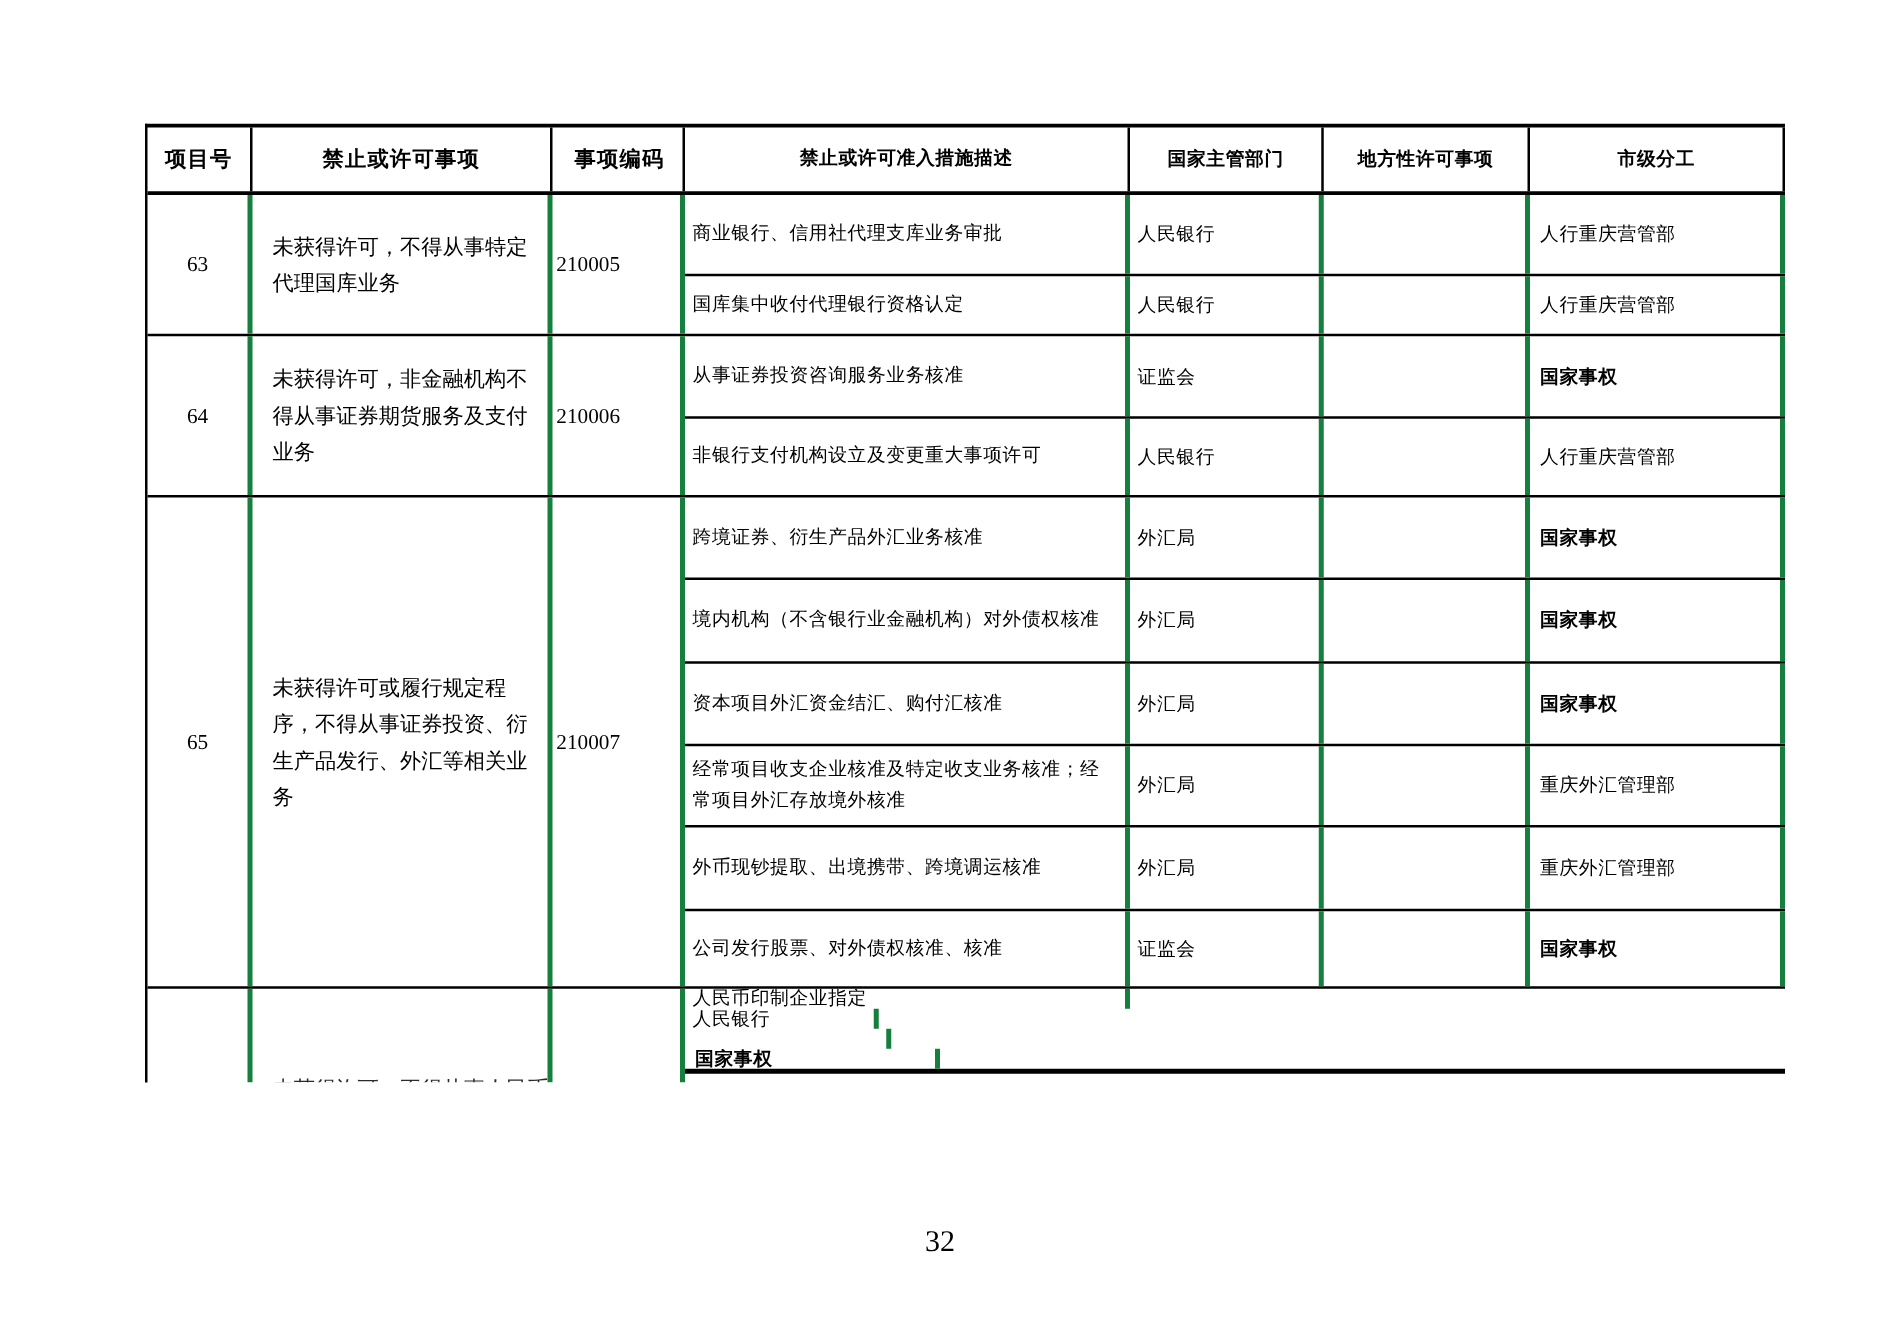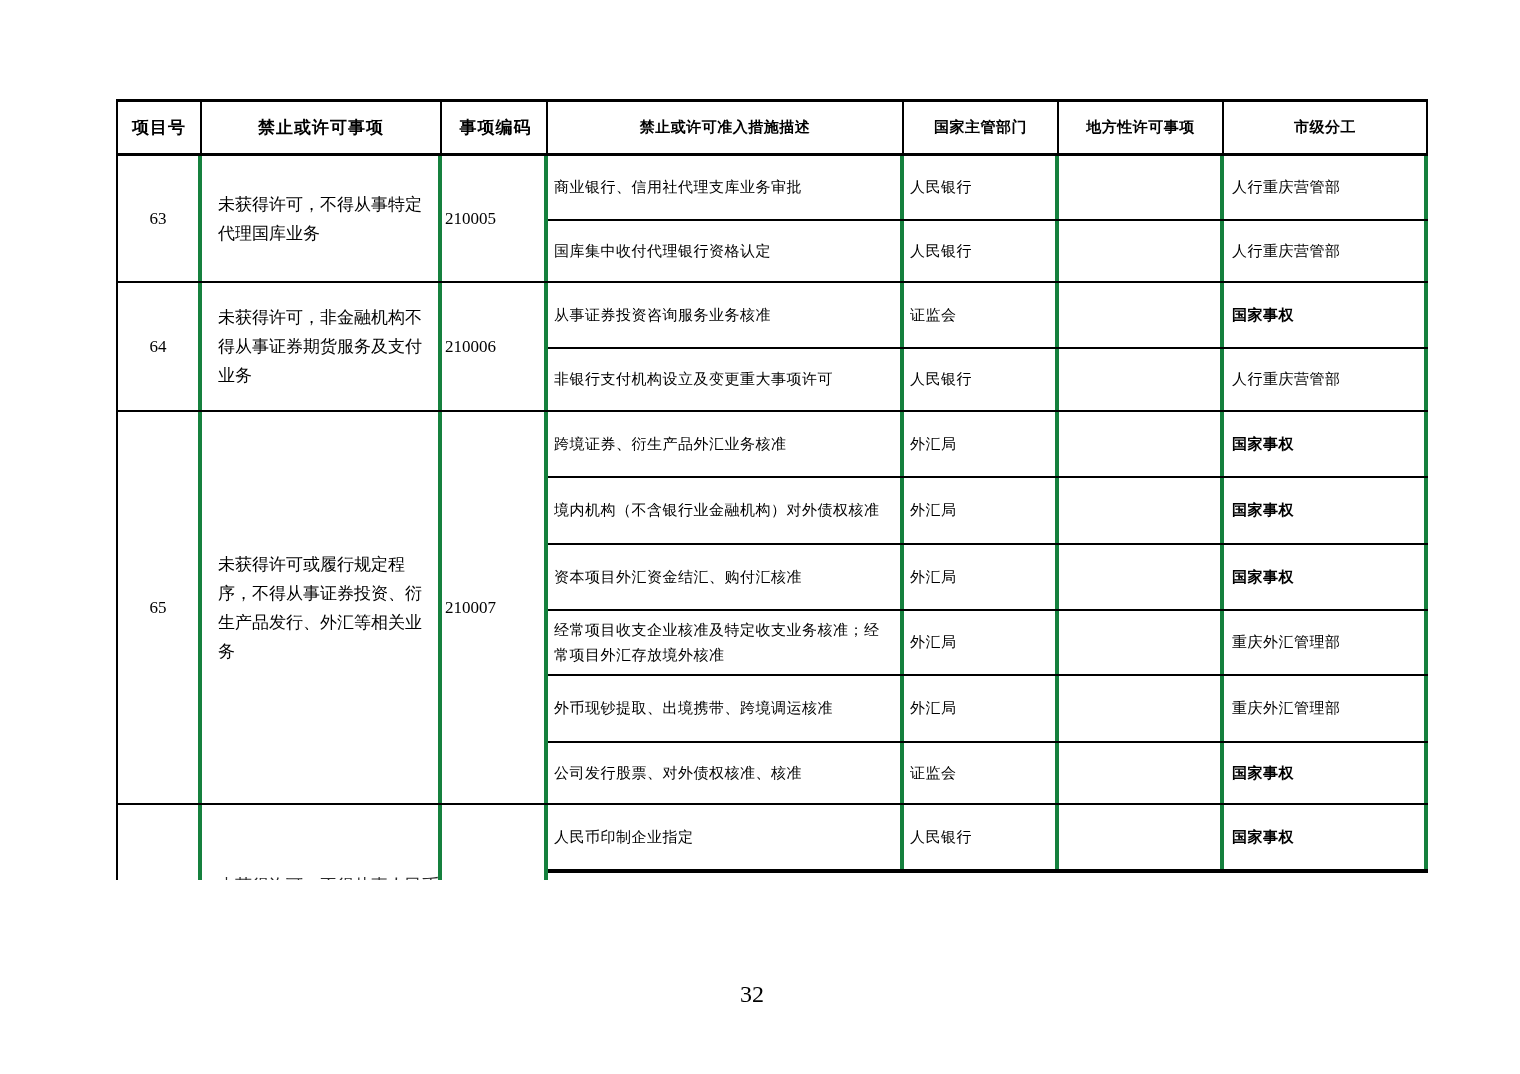--- a/index.html
+++ b/index.html
@@ -40,21 +40,21 @@
   .c2{width:240px;padding:0 16px;font-size:17px;line-height:29px;}
   .c3{width:106px;padding-left:3px;font-size:17px;}
   .c4{width:356px;padding:0 6px;font-size:15px;line-height:25px;letter-spacing:0.5px;}
   .c5{width:155px;padding:0 6px;font-size:15px;letter-spacing:0.5px;}
   .c6{width:165px;padding:0 18px;font-size:15px;letter-spacing:0.5px;}
   .c7{width:204px;padding:0 8px;font-size:15px;letter-spacing:0.5px;}
   .rblock{display:flex;flex-direction:column;width:880px;}
   .srow{display:flex;border-bottom:2px solid #000;}
   .srow:last-child{border-bottom:none;}
   .srow .cell{height:100%;}
-  .srow.thickend{border-bottom:4px solid #000;}
+  .srow.thickend{border-bottom:4px solid #000;flex-direction:column;}
   .boldcity{
     font-family:"Liberation Sans","DejaVu Sans",sans-serif;
     font-weight:700;letter-spacing:0.5px;
   }
   .rel{position:relative;}
   .clip-text{
     position:absolute;top:66px;left:16px;width:206px;
     font-size:17px;line-height:29px;white-space:nowrap;color:#2a2a2a;
   }
   .page-number{
@@ -80,21 +80,21 @@
         <div class="cell c1">63</div>
         <div class="cell c2">未获得许可，不得从事特定代理国库业务</div>
         <div class="cell c3">210005</div>
         <div class="rblock">
           <div class="srow" style="height: 63px;">
             <div class="cell c4">商业银行、信用社代理支库业务审批</div>
             <div class="cell c5">人民银行</div>
             <div class="cell c6"></div>
             <div class="cell c7">人行重庆营管部</div>
           </div>
-          <div class="srow" style="height: 60px;">
+          <div class="srow" style="height: 46px;">
             <div class="cell c4">国库集中收付代理银行资格认定</div>
             <div class="cell c5">人民银行</div>
             <div class="cell c6"></div>
             <div class="cell c7">人行重庆营管部</div>
           </div>
         </div>
       </div>
       <div class="trow">
         <div class="cell c1">64</div>
         <div class="cell c2">未获得许可，非金融机构不得从事证券期货服务及支付业务</div>

